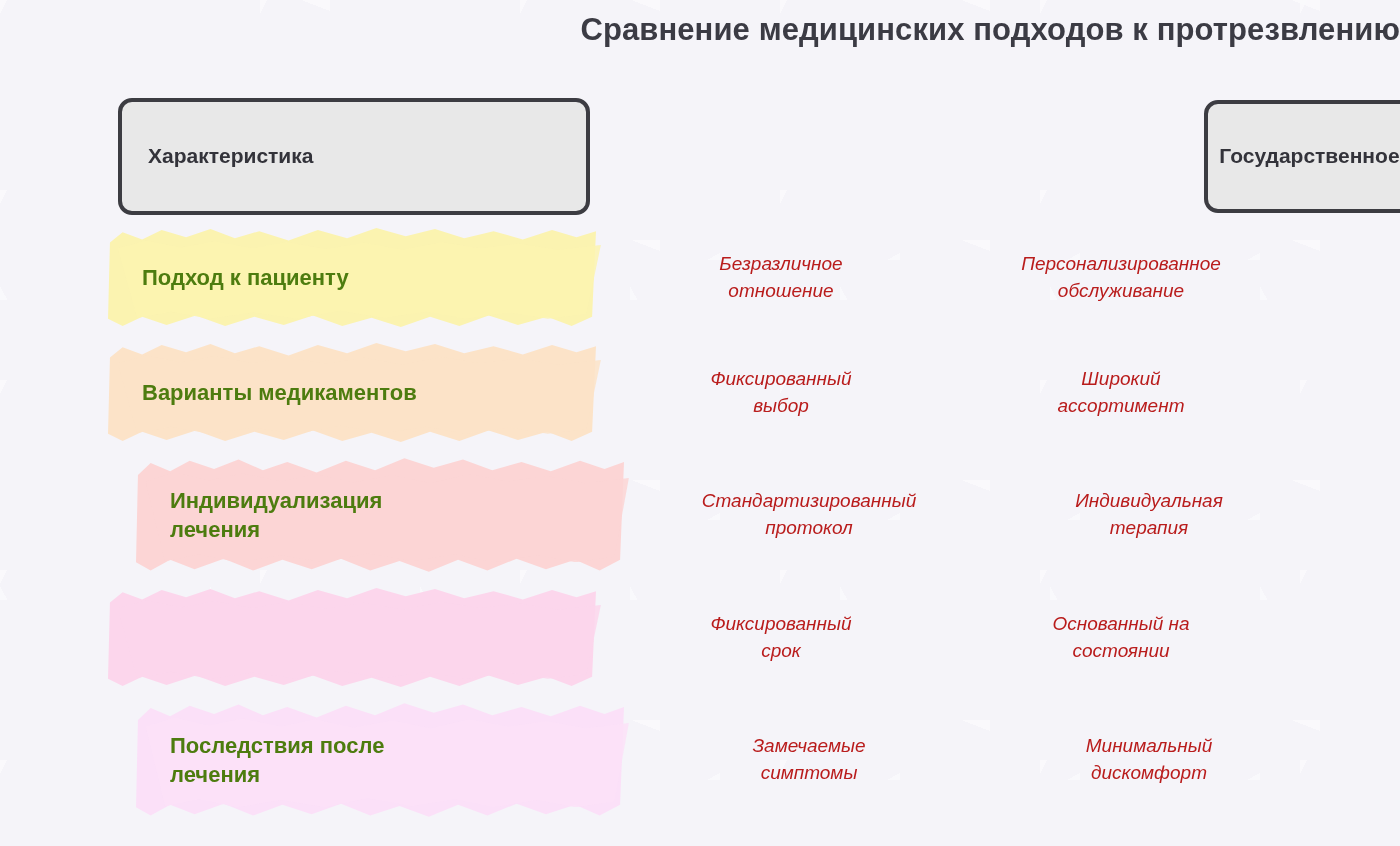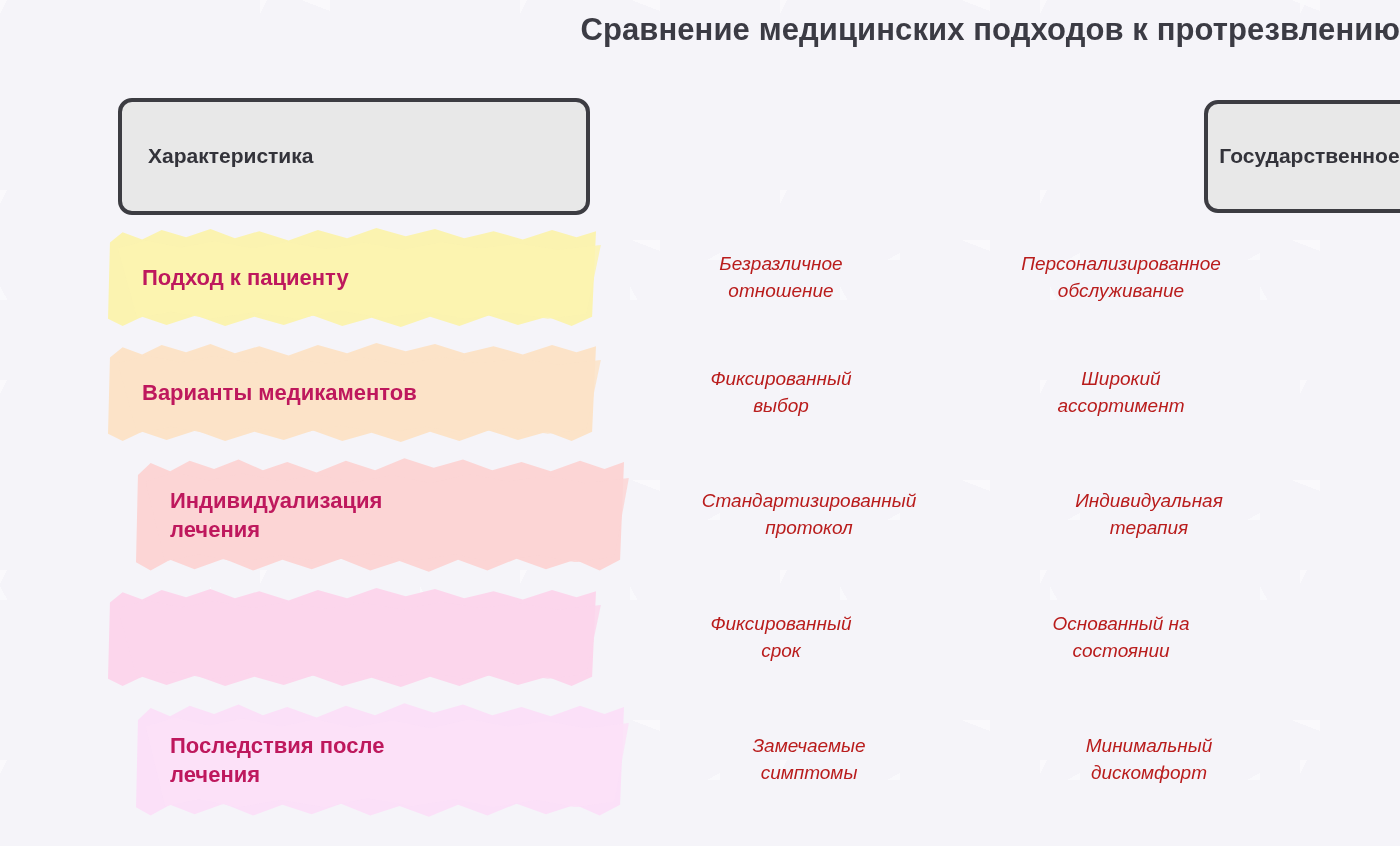--- a/index.html
+++ b/index.html
@@ -132,21 +132,21 @@
 
   .feature-label {
     position: absolute;
     left: 142px;
     right: 40px;
     top: 0;
     bottom: 0;
     display: flex;
     align-items: center;
     z-index: 2;
-    color: #be185d;
+    color: #4d7c0f;
     font-weight: bold;
     font-size: 22px;
     line-height: 1.33;
     white-space: pre-line;
   }
 
   .data-cell {
     position: absolute;
     inset: 0;
     display: flex;

